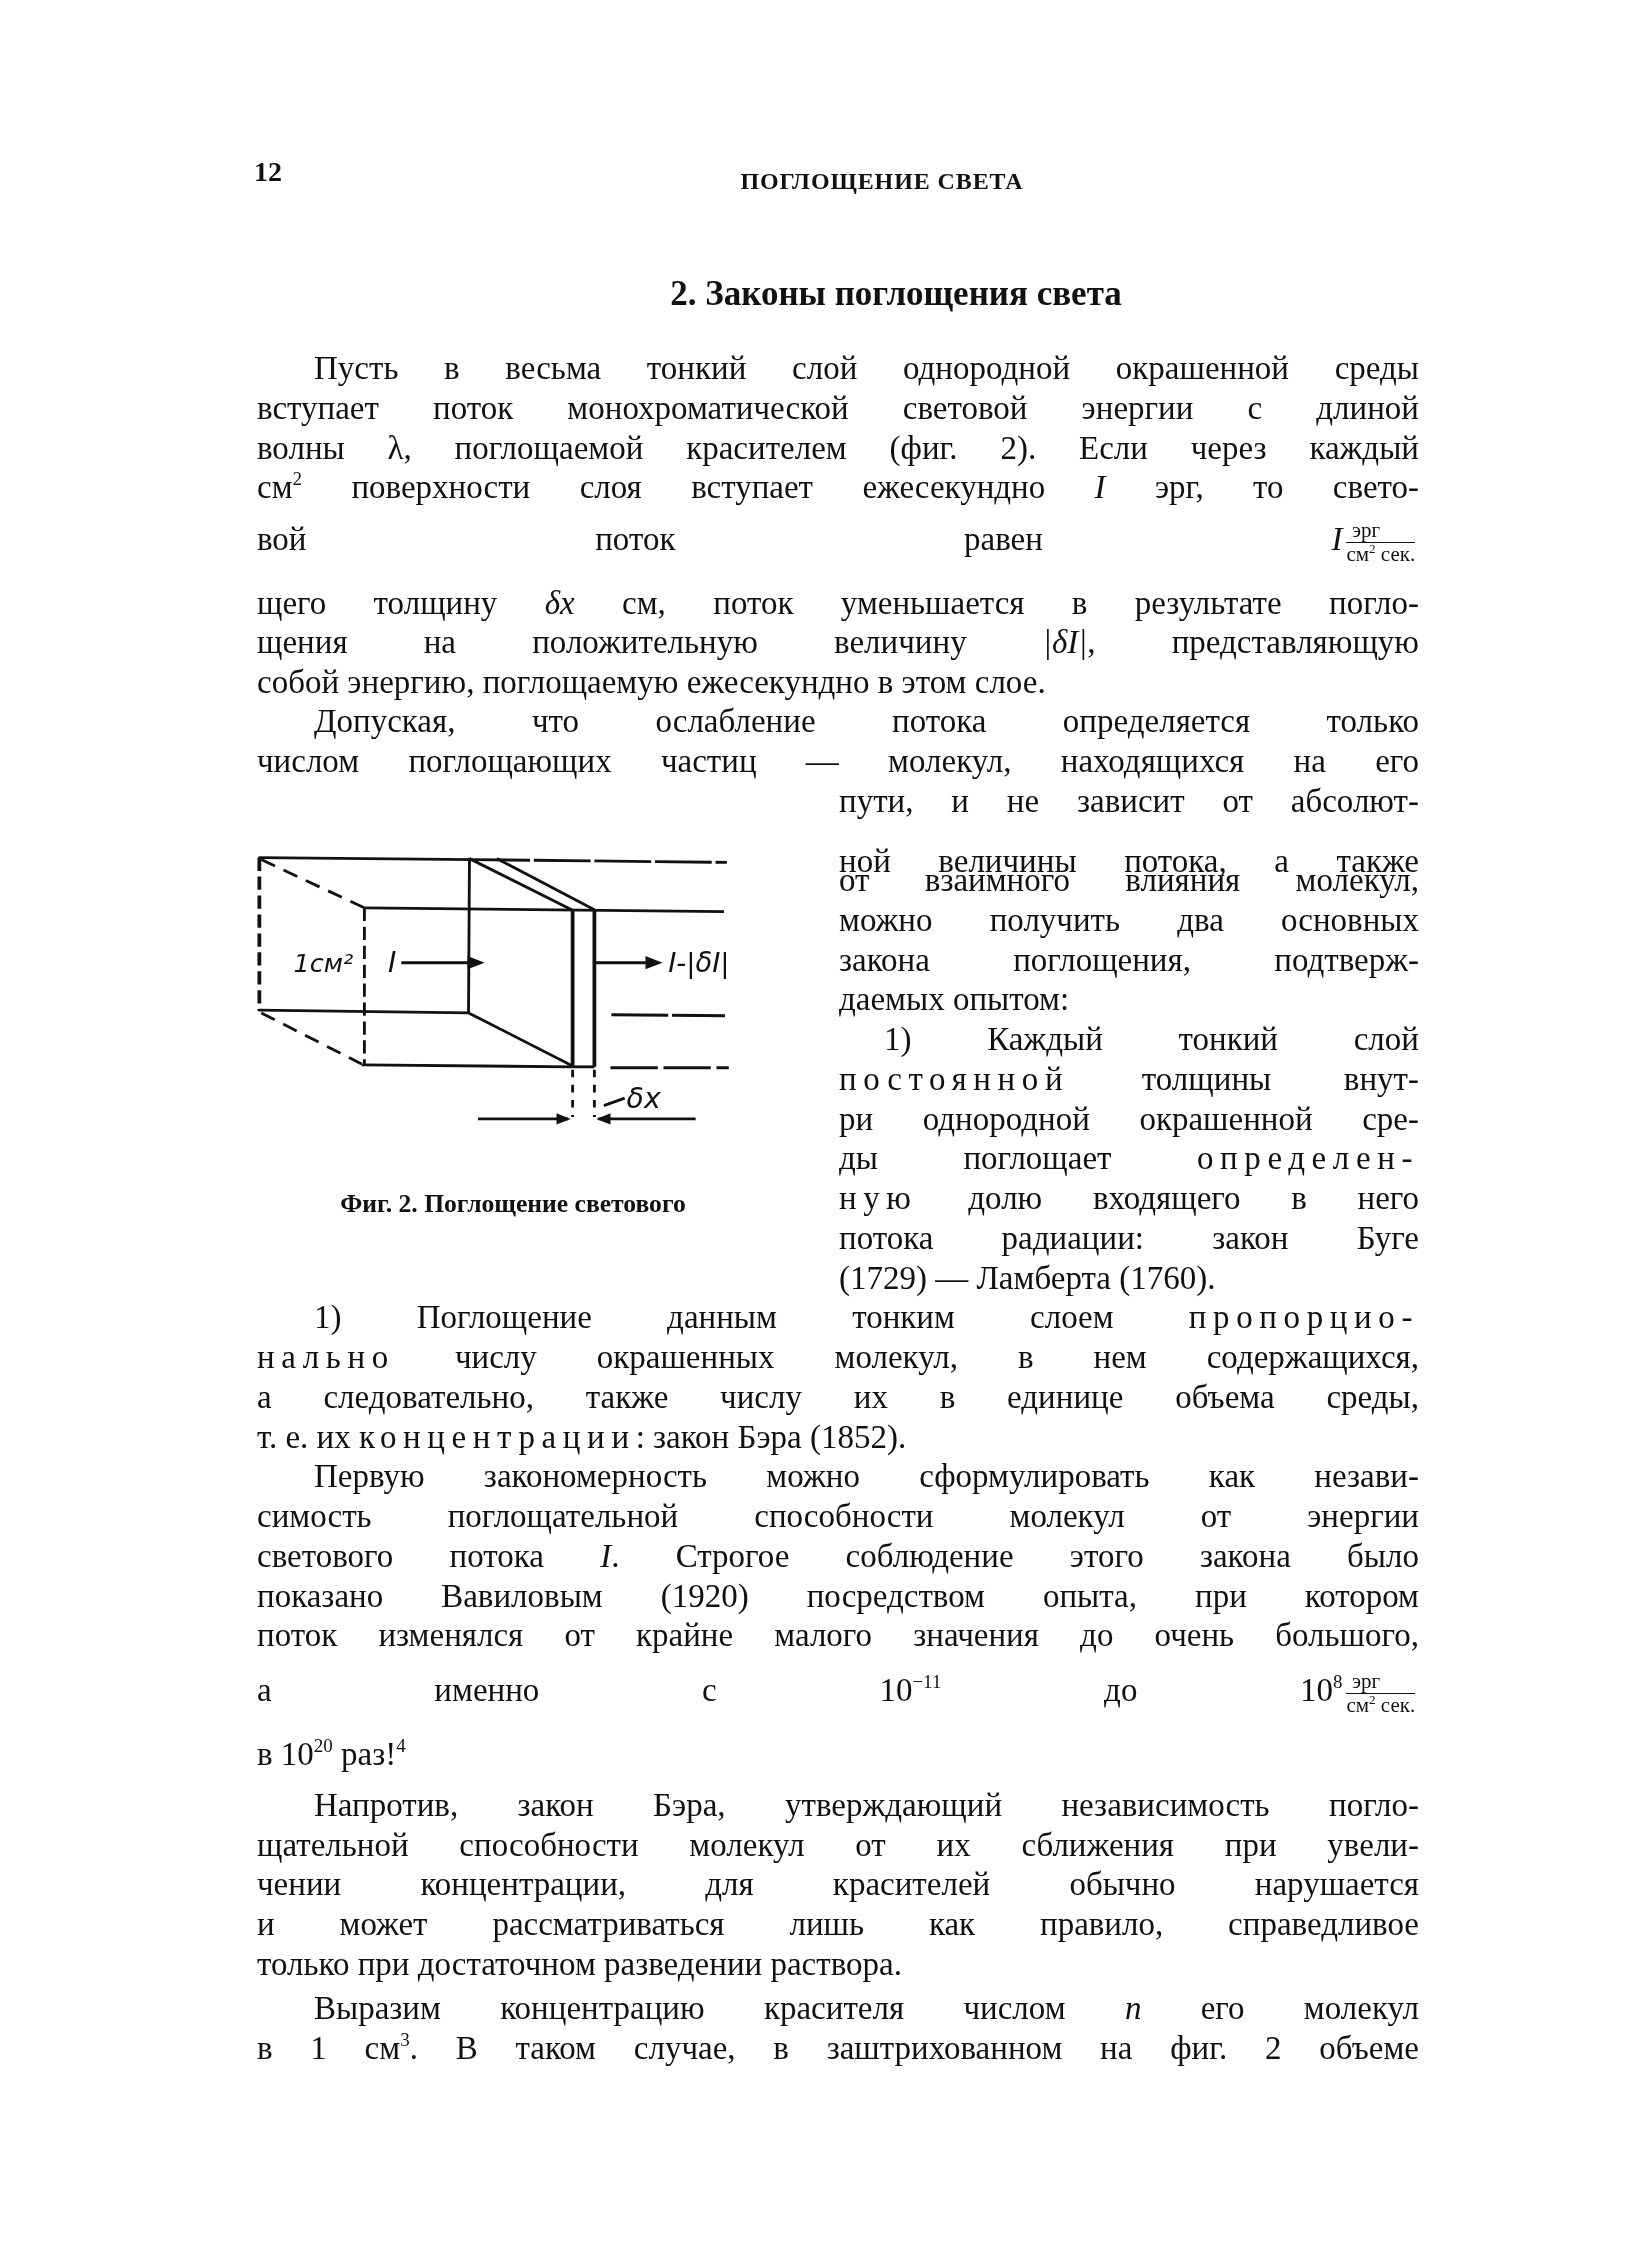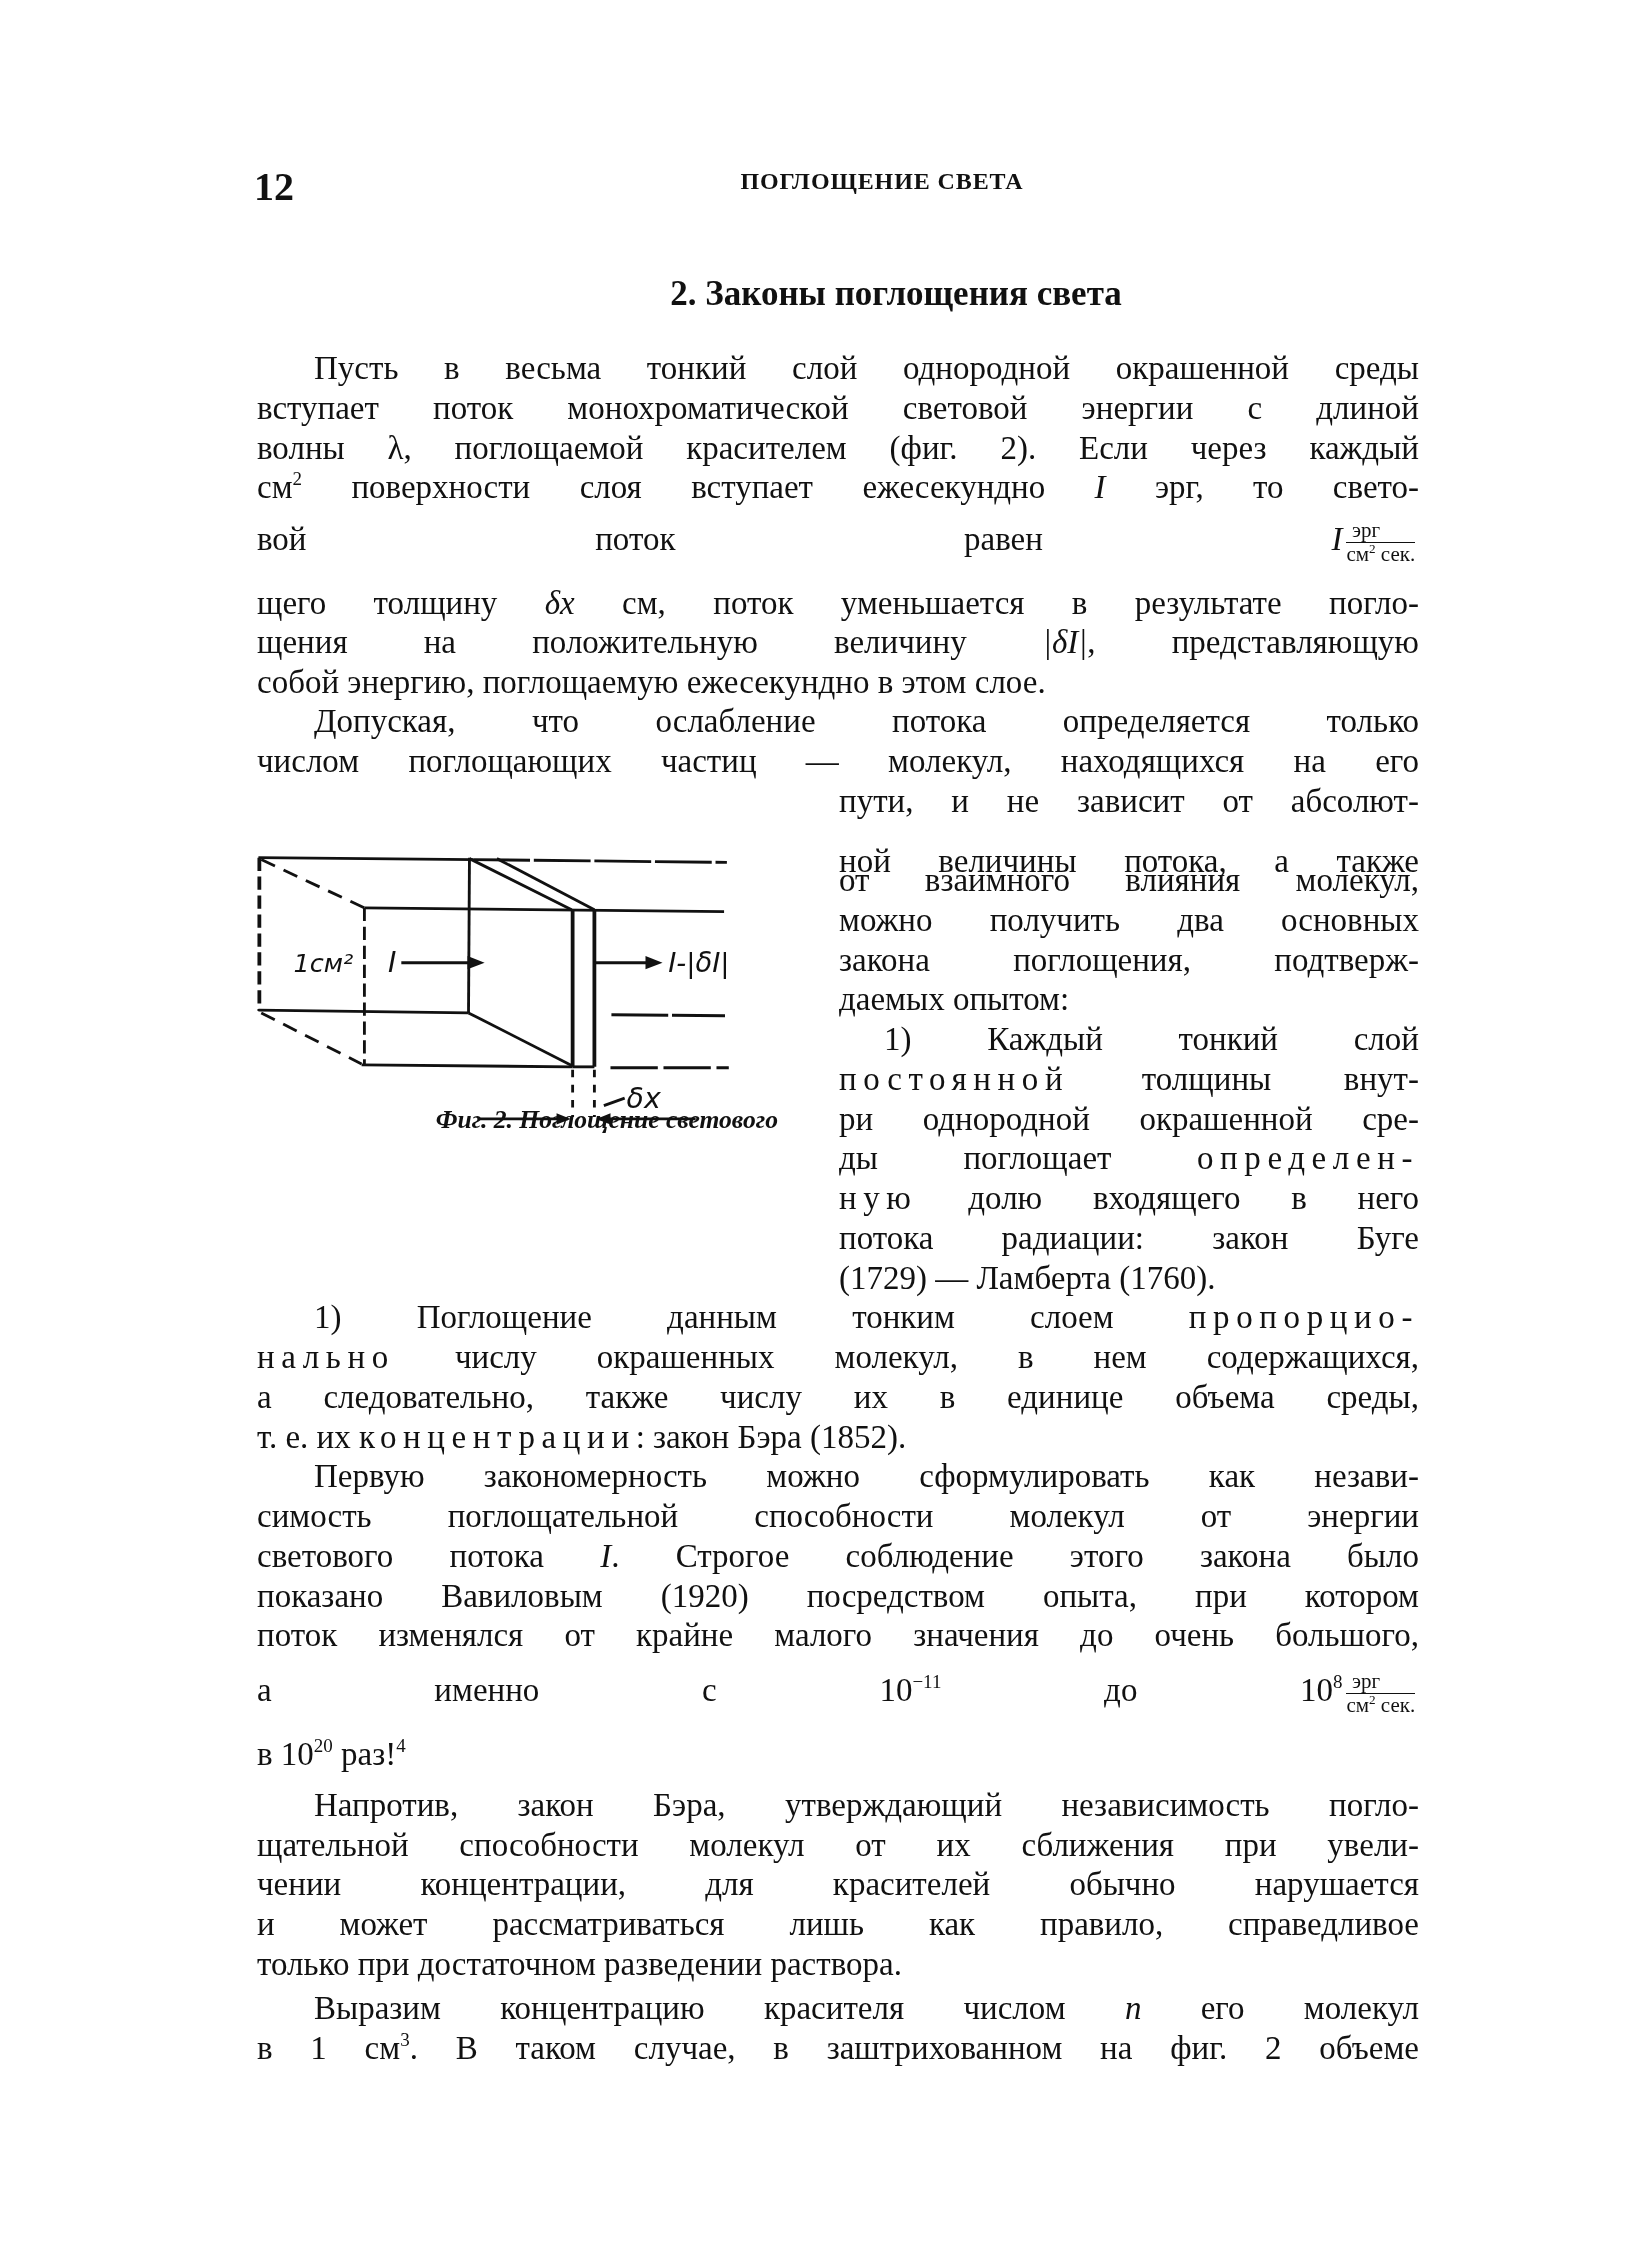--- a/index.html
+++ b/index.html
@@ -1,42 +1,42 @@
 <!DOCTYPE html>
 <html style="font-size:15px"><head>
 <meta charset="utf-8">
 <style>
   html, body { margin: 0; padding: 0; background: #ffffff; }
   body {
     width: 1650px; height: 2254px; position: relative; overflow: hidden;
     font-family: "Liberation Serif", "DejaVu Serif", serif;
     color: #111111;
   }
-  .page-number { position: absolute; left: 254px; top: 163px; font-size: 40px; font-weight: bold; }
+  .page-number { position: absolute; left: 254px; top: 156px; font-size: 28px; font-weight: bold; }
   .running-head { position: absolute; left: 0; width: 1650px; top: 168px; text-align: center; font-size: 24px; letter-spacing: 0.9px; font-weight: bold; padding-left: 114px; box-sizing: border-box; }
   .section-title { position: absolute; left: 0; width: 1650px; top: 274px; text-align: center; font-size: 35px; font-weight: bold; padding-left: 142px; box-sizing: border-box; }
   .line {
     position: absolute; left: 257px; width: 1162px;
     font-size: 33px; line-height: 40px; white-space: nowrap;
     text-align: justify; text-align-last: justify;
   }
   .line.indent { padding-left: 57px; box-sizing: border-box; }
   .line.narrow { left: 839px; width: 580px; }
   .line.narrow.indent { padding-left: 45px; }
   .line.last { text-align-last: left; }
   .spaced { letter-spacing: 6.6px; }
   .ital { font-style: italic; }
   sup { font-size: 19px; vertical-align: 13.2px; line-height: 0; }
   .frac { display: inline-block; vertical-align: middle; text-align: center; font-size: 21px; line-height: 23px; margin: 0 3.8px; }
   .frac .num { display: block; border-bottom: 1.9px solid #111; padding: 0 5.7px; }
   .frac .den { display: block; }
   .frac sup { font-size: 13.2px; vertical-align: 7.6px; }
   .figure { position: absolute; left: 248px; top: 833px; width: 530px; height: 303px; text-align: center; }
   .figure svg { width: 530px; height: 303px; }
-  .fig-caption { position: absolute; left: 248px; top: 1104px; width: 530px; text-align: right; font-size: 25.6px; line-height: 31px; font-weight: bold; font-style: italic; }
+  .fig-caption { position: absolute; left: 248px; top: 1188px; width: 530px; text-align: center; font-size: 25.6px; line-height: 31px; font-weight: bold; }
   .fig-label { font-family: "DejaVu Sans", sans-serif; font-style: italic; fill: #111; }
 </style>
 </head>
 <body>
 
 <div class="page-number">12</div>
 <div class="running-head">ПОГЛОЩЕНИЕ СВЕТА</div>
 <div class="section-title">2. Законы поглощения света</div>
 
 <div>

